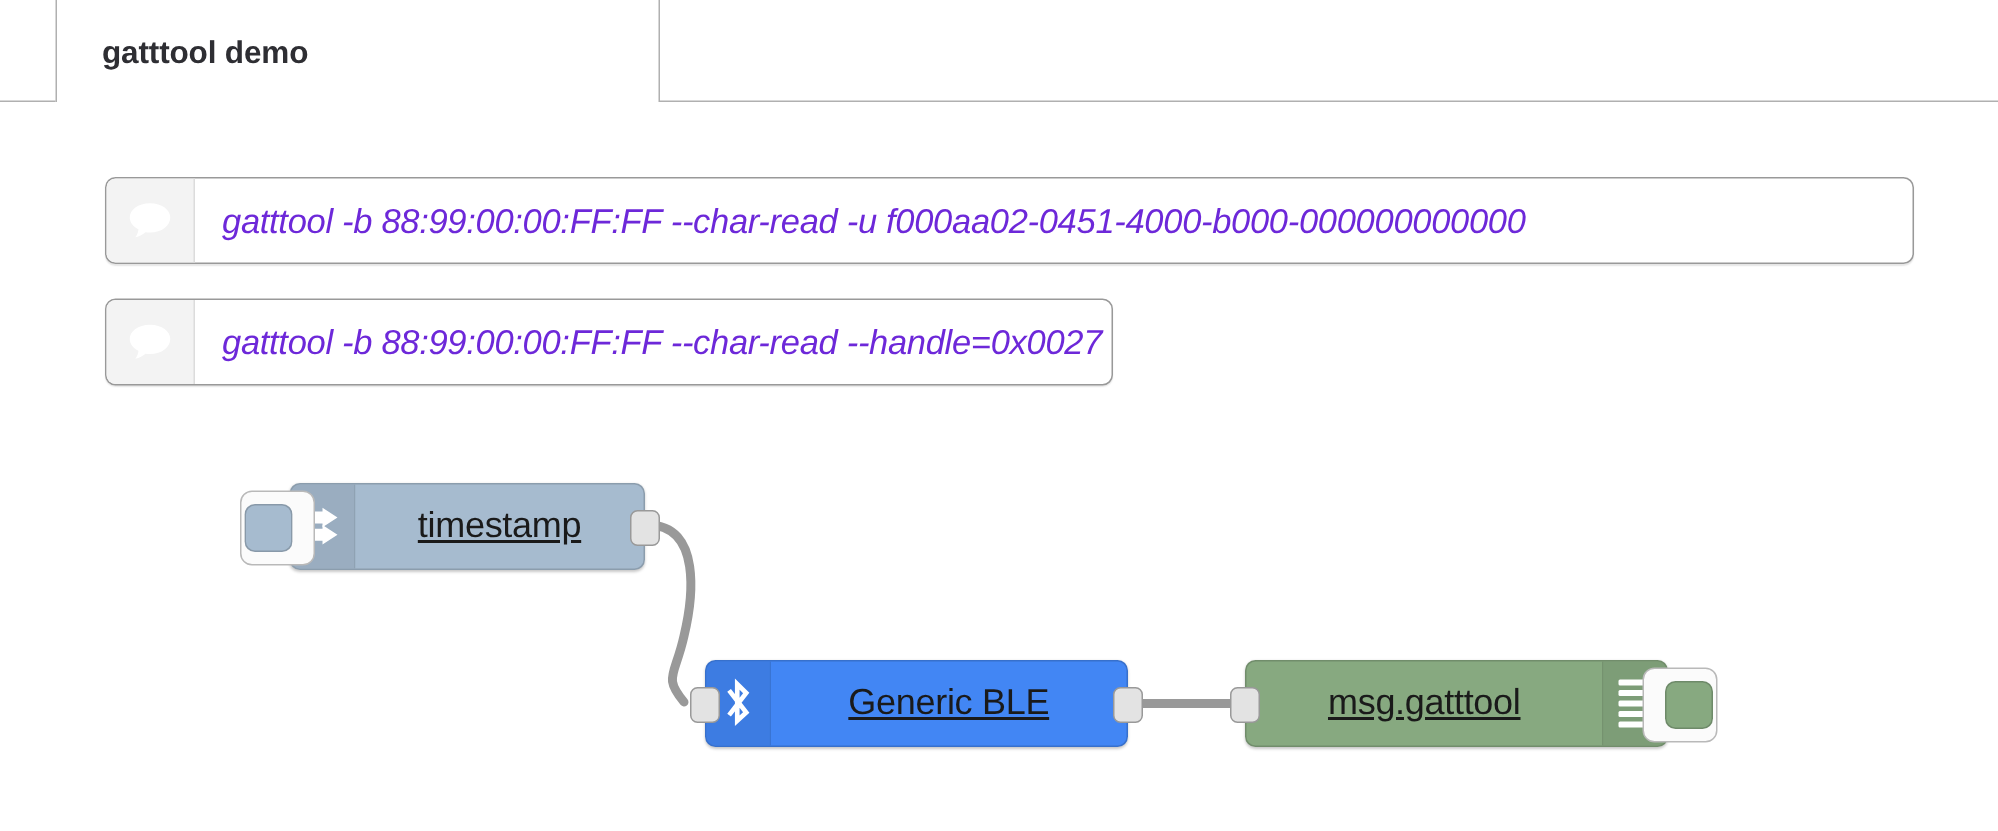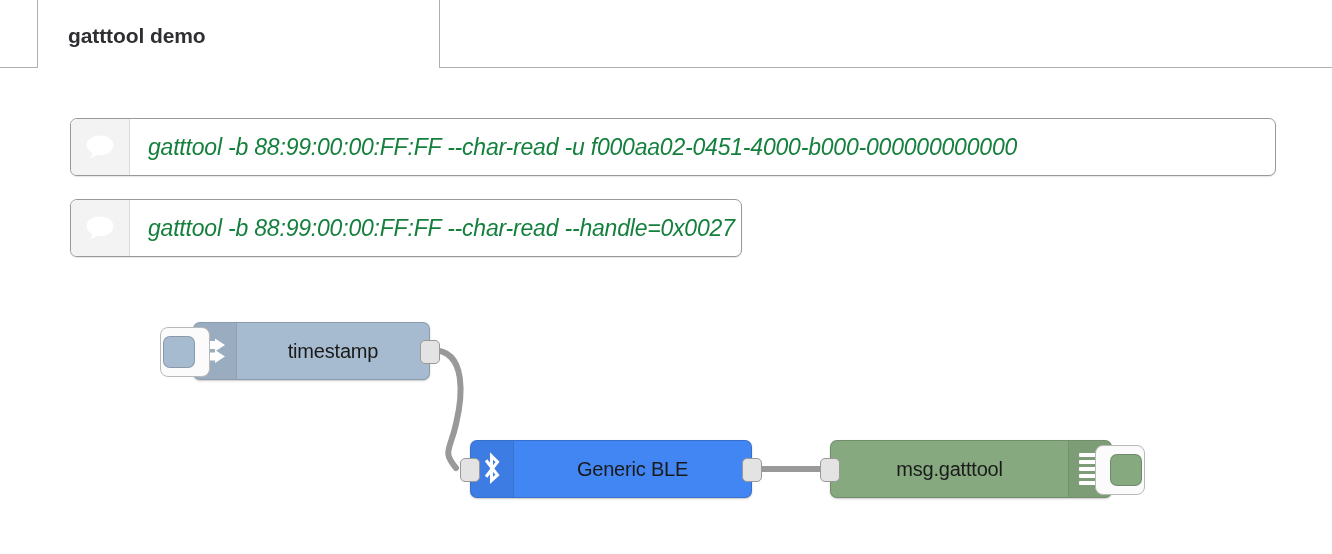--- a/index.html
+++ b/index.html
@@ -82,21 +82,21 @@
     justify-content: center;
   }
   .comment-label {
     flex: 1 1 auto;
     display: flex;
     align-items: center;
     padding-left: 18px;
     padding-right: 14px;
     font-size: 23px;
     font-style: italic;
-    color: #15803d;
+    color: #6d28d9;
     white-space: nowrap;
     letter-spacing: -0.2px;
     text-align: center;
   }
 
   
   .node {
     position: absolute;
     height: 58px;
     border-radius: 7px;
@@ -120,24 +120,25 @@
     border-radius: 0 6px 6px 0;
     border-right: none;
     border-left: 1px solid rgba(0,0,0,0.07);
   }
   .node-label {
     flex: 1 1 auto;
     display: flex;
     align-items: center;
     justify-content: center;
     padding: 0 20px;
-    font-size: 20px;
+    font-size: 24px;
     color: #1a1a1a;
     white-space: nowrap;
     letter-spacing: -0.2px;
+    text-decoration: underline;
   }
 
   
   .port {
     position: absolute;
     width: 20px;
     height: 24px;
     background: #e3e3e3;
     border: 1px solid #999999;
     border-radius: 5px;

